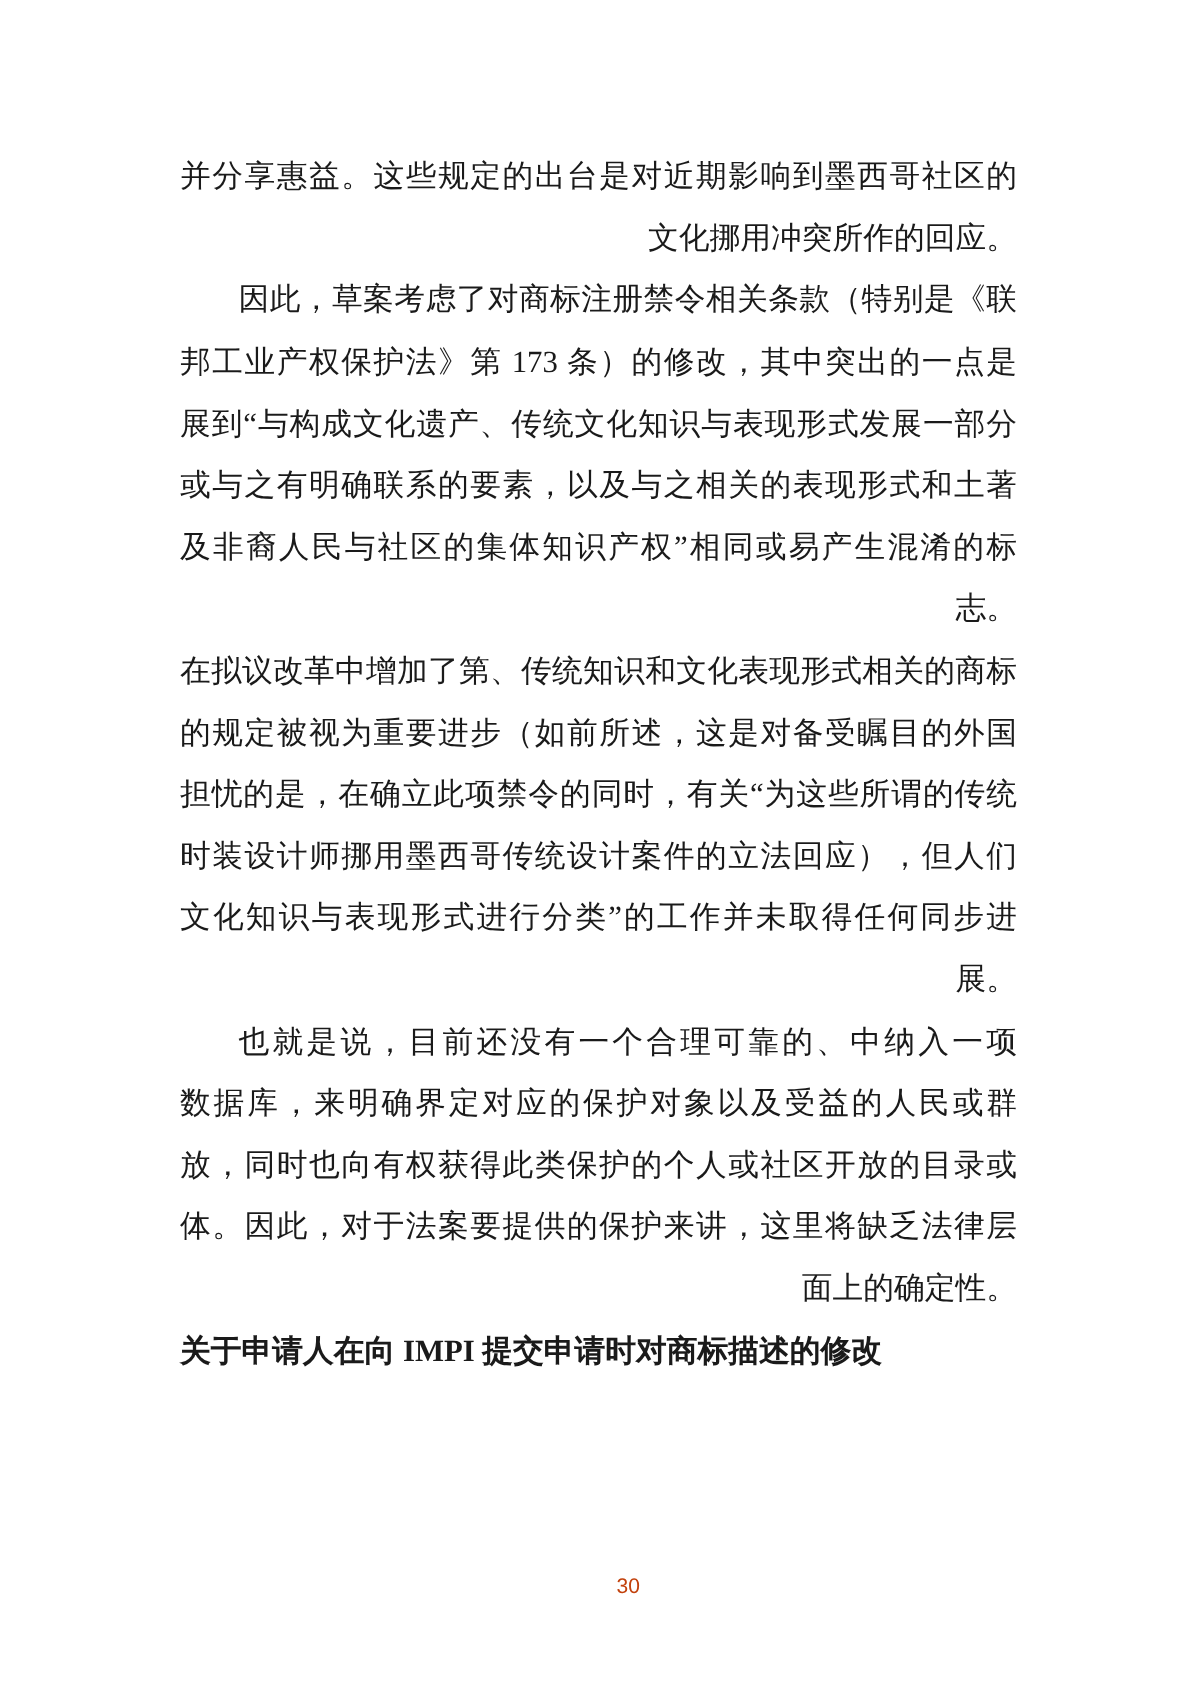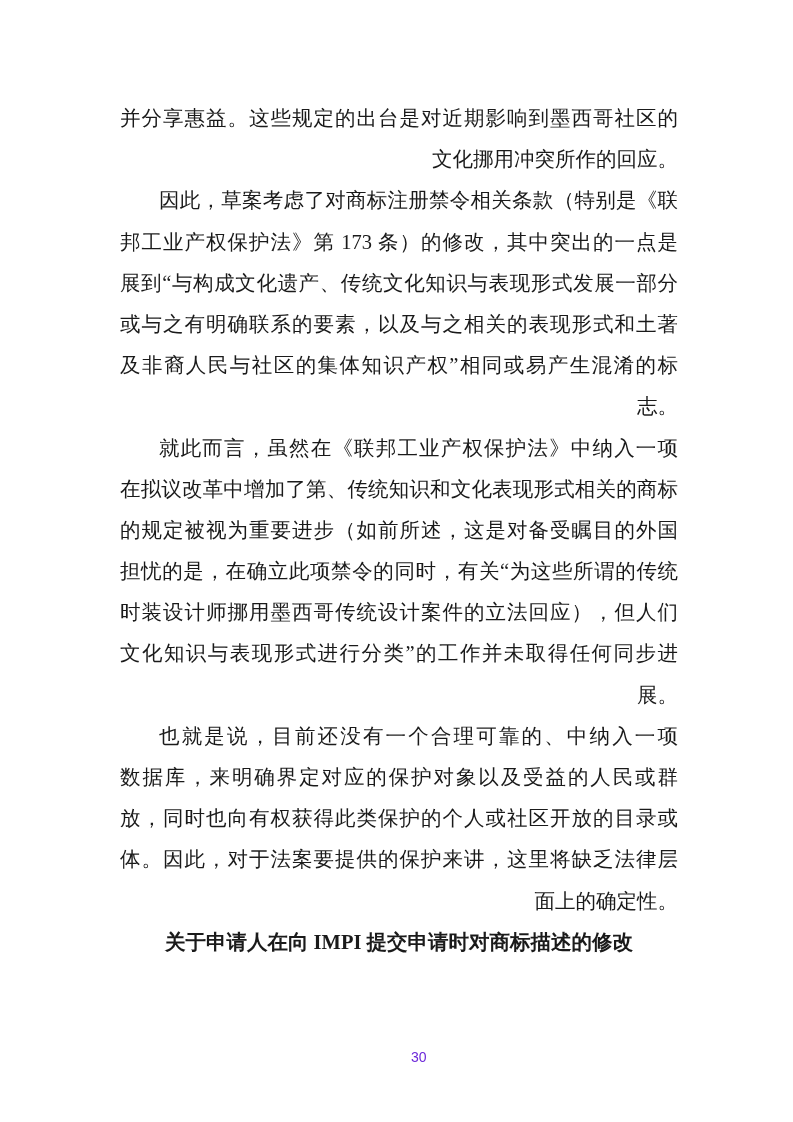--- a/index.html
+++ b/index.html
@@ -39,47 +39,46 @@
   
   .line.indent {
     text-indent: 39px;
   }
   
   .line.end {
     text-align: right;
   }
   .line.heading {
     font-weight: bold;
-    text-align: center;
+    text-align: left;
     white-space: nowrap;
   }
   .page-number {
     position: absolute;
     top: 1049px;
     left: 411px;
     font-family: "Liberation Sans", "DejaVu Sans", sans-serif;
     font-size: 14px;
-    color: #6d28d9;
+    color: #c2410c;
   }
 </style>
 </head>
 <body>
 
 <div class="page">
 
   <div class="body-text">
     <div class="line j">并分享惠益。这些规定的出台是对近期影响到墨西哥社区的</div>
     <div class="line end">文化挪用冲突所作的回应。</div>
     <div class="line j indent">因此，草案考虑了对商标注册禁令相关条款（特别是《联</div>
     <div class="line j">邦工业产权保护法》第 173 条）的修改，其中突出的一点是</div>
     <div class="line j">展到“与构成文化遗产、传统文化知识与表现形式发展一部分</div>
     <div class="line j">或与之有明确联系的要素，以及与之相关的表现形式和土著</div>
     <div class="line j">及非裔人民与社区的集体知识产权”相同或易产生混淆的标</div>
     <div class="line end">志。</div>
-    <div class="line j indent">就此而言，虽然在《联邦工业产权保护法》中纳入一项</div>
     <div class="line j">在拟议改革中增加了第、传统知识和文化表现形式相关的商标</div>
     <div class="line j">的规定被视为重要进步（如前所述，这是对备受瞩目的外国</div>
     <div class="line j">担忧的是，在确立此项禁令的同时，有关“为这些所谓的传统</div>
     <div class="line j">时装设计师挪用墨西哥传统设计案件的立法回应），但人们</div>
     <div class="line j">文化知识与表现形式进行分类”的工作并未取得任何同步进</div>
     <div class="line end">展。</div>
     <div class="line j indent">也就是说，目前还没有一个合理可靠的、中纳入一项</div>
     <div class="line j">数据库，来明确界定对应的保护对象以及受益的人民或群</div>
     <div class="line j">放，同时也向有权获得此类保护的个人或社区开放的目录或</div>
     <div class="line j">体。因此，对于法案要提供的保护来讲，这里将缺乏法律层</div>

